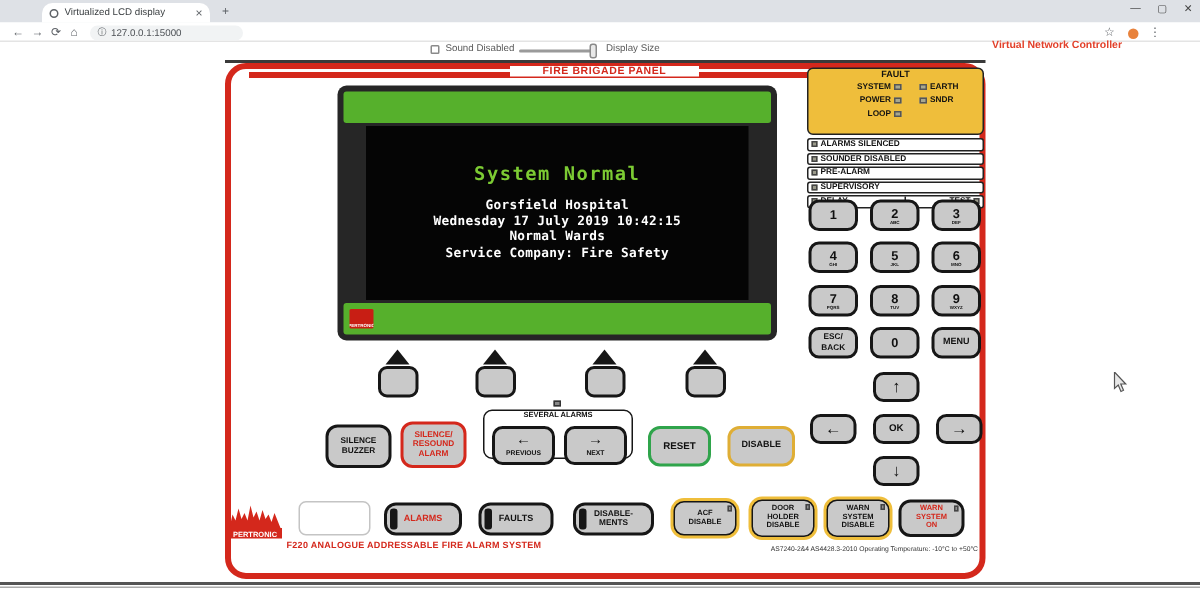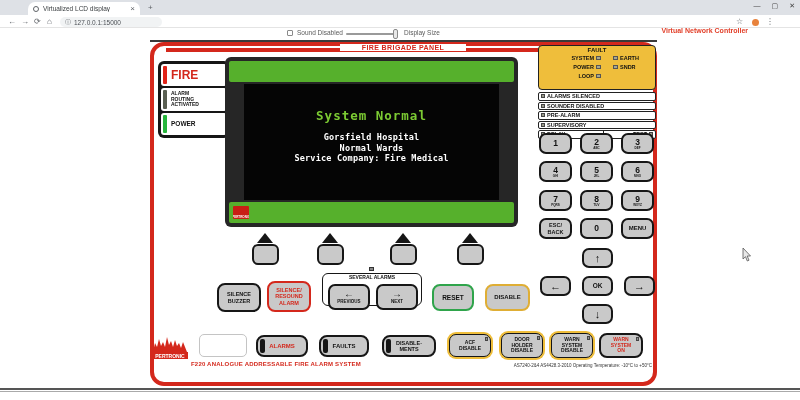--- a/index.html
+++ b/index.html
@@ -133,46 +133,29 @@
   <div id="slider-track"></div>
   <div id="slider-thumb"></div>
   <span class="abs tb-label" style="left:404px; top:29px;">Display Size</span>
   <span id="vnc-label">Virtual Network Controller</span>
 
   <div id="panel-topline"></div>
   <div id="panel"></div>
   <div id="title-bar"></div>
   <div id="panel-title">FIRE BRIGADE PANEL</div>
 
-  <div id="left-block">
-    <div class="lind">
-      <span class="lstrip" style="background:#e02419;"></span>
-      <span style="font-size:12px; font-weight:bold; color:#d4281c;">FIRE</span>
-    </div>
-    <div class="lind">
-      <span class="lstrip" style="background:#5a5f52;"></span>
-      <span style="font-size:5px; font-weight:bold; line-height:1.15;">
-        <span style="display:block;">ALARM</span>
-        <span style="display:block;">ROUTING</span>
-        <span style="display:block;">ACTIVATED</span>
-      </span>
-    </div>
-    <div class="lind">
-      <span class="lstrip" style="background:#27b53c;"></span>
-      <span style="font-size:6.5px; font-weight:bold;">POWER</span>
-    </div>
-  </div>
 
   <div id="lcd">
     <div class="lcd-green"></div>
     <div id="lcd-body">
       <div id="lcd-status">System Normal</div>
       <div class="lcd-line">Gorsfield Hospital</div>
+      <div class="lcd-line">Wednesday 17 July 2019 10:42:15</div>
       <div class="lcd-line">Normal Wards</div>
-      <div class="lcd-line">Service Company: Fire Medical</div>
+      <div class="lcd-line">Service Company: Fire Safety</div>
     </div>
     <div class="lcd-green">
       <div id="lcd-logo">PERTRONIC</div>
     </div>
   </div>
 
   <div class="abs tri" style="left:257px; top:233px;"></div>
   <div class="softkey" style="left:252px; top:244px;"></div>
   <div class="abs tri" style="left:322px; top:233px;"></div>
   <div class="softkey" style="left:317px; top:244px;"></div>

